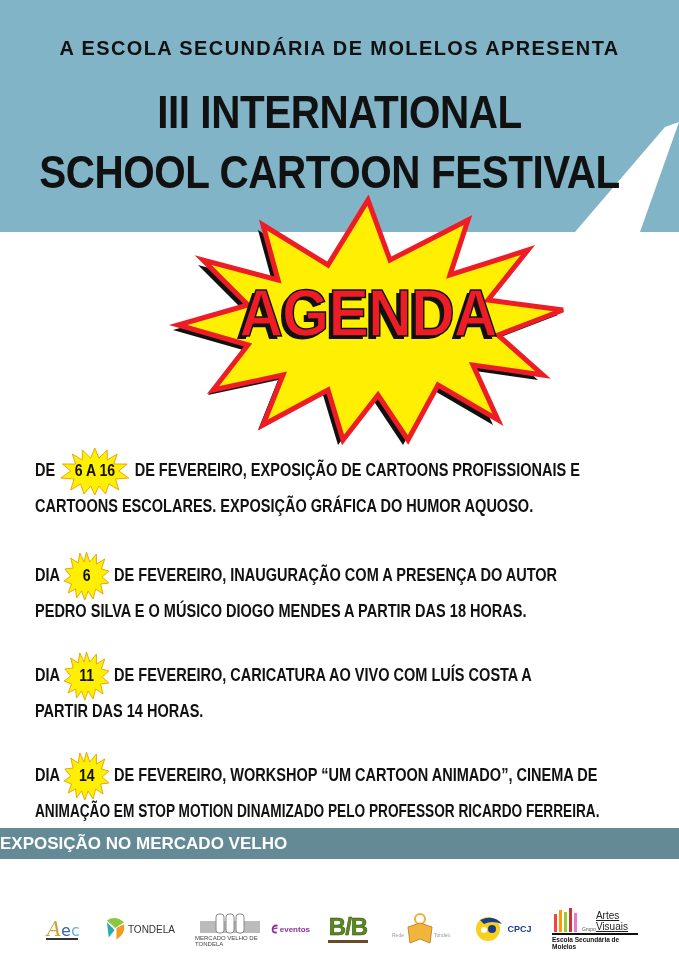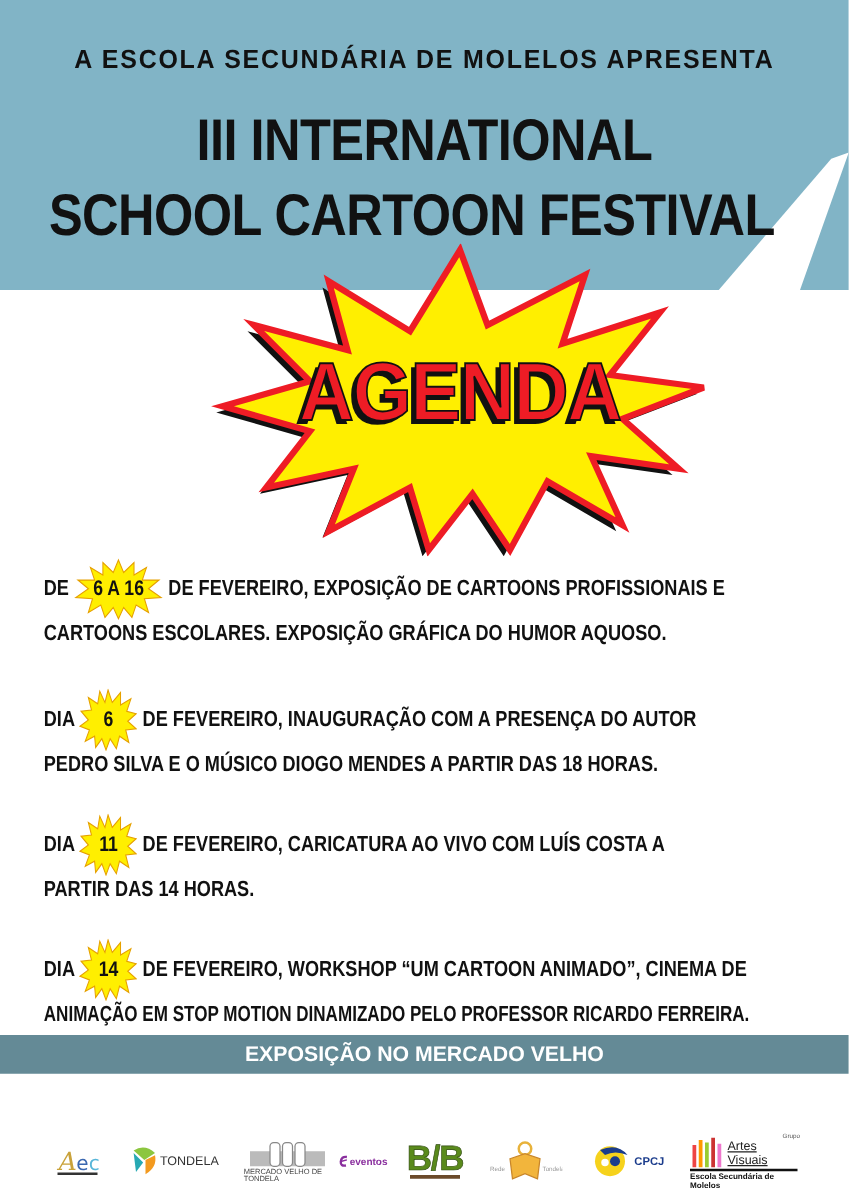--- a/index.html
+++ b/index.html
@@ -45,21 +45,21 @@
   .badge svg { position: absolute; left: 0; top: 0; }
   .badge span {
     position: absolute; left: 0; top: 0; width: 56px; height: 50px; line-height: 50px;
     text-align: center; font-size: 17px; font-weight: bold; color: #111;
   }
   .badge.wide { width: 86px; }
   .badge.wide span { width: 86px; }
 
   .footer-bar {
     position: absolute; left: 0; top: 828px; width: 679px; height: 31px;
-    background: #648a96; color: #ffffff; text-align: center;
+    background: #648a96; color: #ffffff; text-align: left;
     font-weight: bold; font-size: 17px; line-height: 31px;
   }
   .logos {
     position: absolute; left: 0; top: 905px; width: 679px; height: 50px;
   }
   .logo { position: absolute; top: 0; height: 48px; display: flex; align-items: center; justify-content: center; }
   .logo .lbl { font-size: 6px; color: #444; }
 </style>
 </head>
 <body>
@@ -169,21 +169,21 @@
     <span class="lbl">MERCADO VELHO DE TONDELA</span>
   </div>
   <div class="logo" style="left:270px;width:40px;flex-direction:row;">
     <svg width="26" height="26" viewBox="0 0 26 26">
       <path d="M20,4 Q8,2 7,14 Q6,24 18,22" stroke="#8a2f9e" stroke-width="5" fill="none"></path>
       <path d="M9,13 L20,10" stroke="#8a2f9e" stroke-width="3"></path>
     </svg>
     <span style="font-size:8px;color:#8a2f9e;font-weight:bold;">eventos</span>
   </div>
   <div class="logo" style="left:325px;width:46px;flex-direction:column;">
-    <span style="font-size:28px;font-weight:bold;color:#5a8a1c;line-height:22px;letter-spacing:-1px;-webkit-text-stroke:0.5px #2f4a10;">B/B</span>
+    <span style="font-size:24px;font-weight:bold;color:#5a8a1c;line-height:22px;letter-spacing:-1px;-webkit-text-stroke:0.5px #2f4a10;">B/B</span>
     <div style="width:40px;height:3px;background:#6b4a2a;margin-top:2px;"></div>
   </div>
   <div class="logo" style="left:390px;width:60px;">
     <svg width="60" height="36" viewBox="0 0 60 36">
       <circle cx="30" cy="8" r="5" fill="none" stroke="#e8b23a" stroke-width="2"></circle>
       <path d="M18,16 L30,12 L42,16 L40,32 L30,28 L20,32 Z" fill="#f2b53c" stroke="#c8862a"></path>
       <text x="2" y="26" font-size="5" fill="#999">Rede</text>
       <text x="44" y="26" font-size="5" fill="#999">Tondela</text>
     </svg>
   </div>
@@ -198,21 +198,21 @@
   </div>
   <div class="logo" style="left:552px;width:90px;flex-direction:column;align-items:flex-start;">
     <div style="display:flex;align-items:flex-end;width:88px;">
       <svg width="30" height="24" viewBox="0 0 30 24">
         <rect x="2" y="6" width="3" height="18" fill="#e44"></rect>
         <rect x="7" y="2" width="3" height="22" fill="#f90"></rect>
         <rect x="12" y="4" width="3" height="20" fill="#9c3"></rect>
         <rect x="17" y="0" width="3" height="24" fill="#c33"></rect>
         <rect x="22" y="5" width="3" height="19" fill="#e7c"></rect>
       </svg>
-      <div style="display:flex;flex-direction:column;align-items:flex-end;flex:1;">
+      <div style="display:flex;align-items:flex-end;flex:1;">
         <span style="font-size:5px;color:#555;">Grupo</span>
         <span style="font-size:10px;color:#222;text-decoration:underline;">Artes Visuais</span>
       </div>
     </div>
     <div style="width:86px;height:2px;background:#111;margin:1px 0;"></div>
     <span style="font-size:6.5px;font-weight:bold;color:#111;">Escola Secundária de Molelos</span>
   </div>
 </div>
 
 </body></html>

